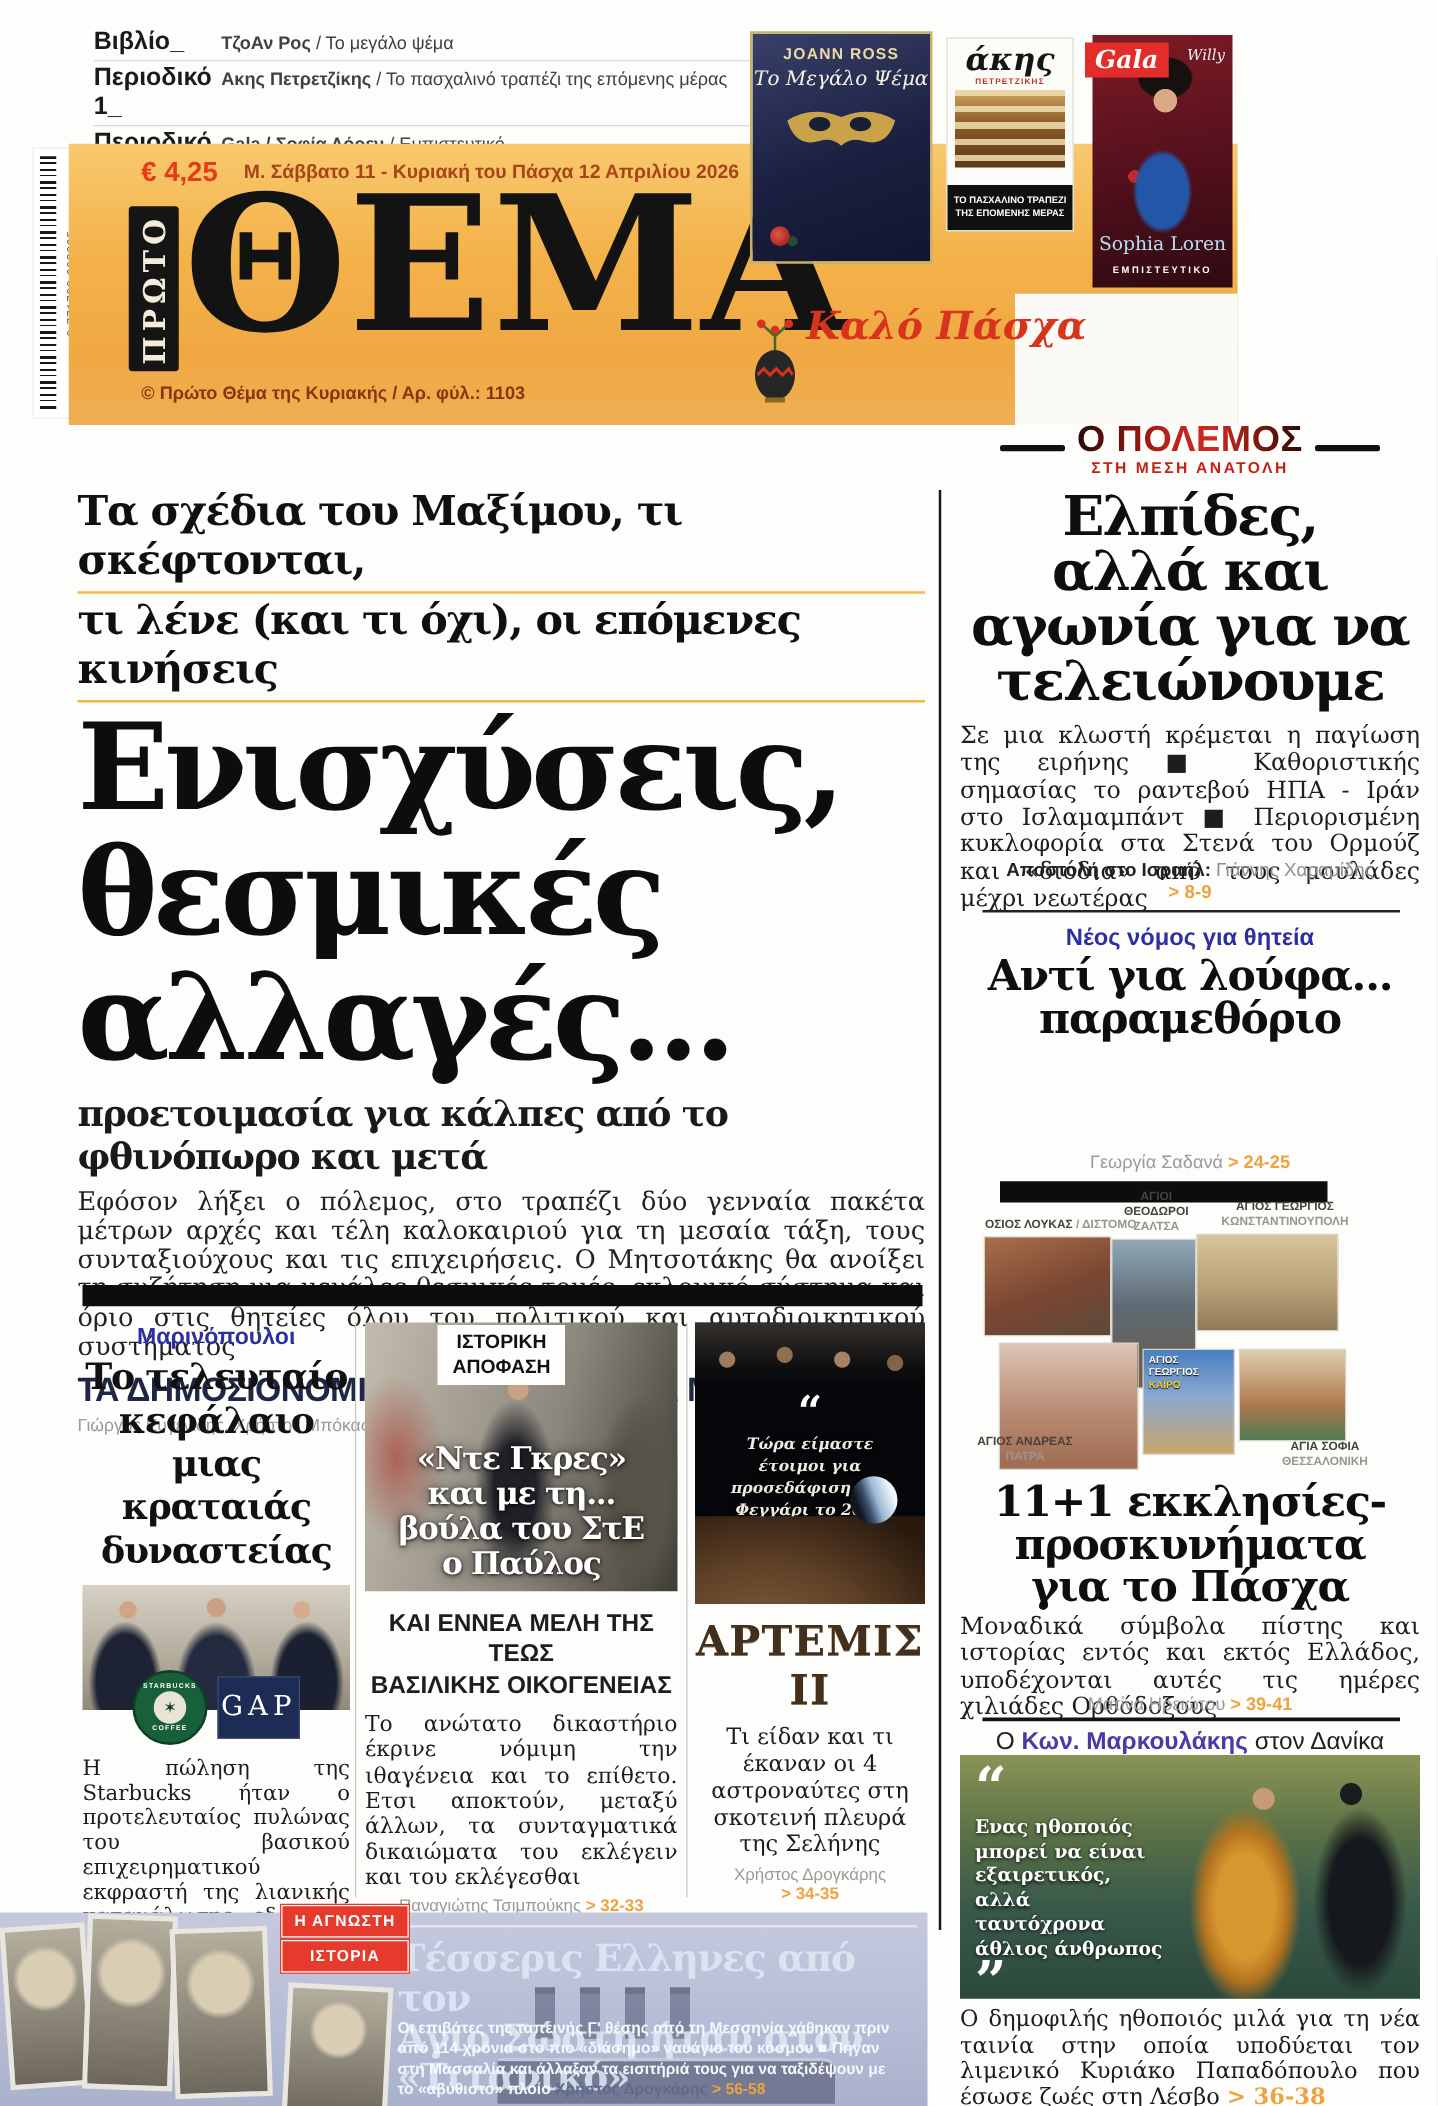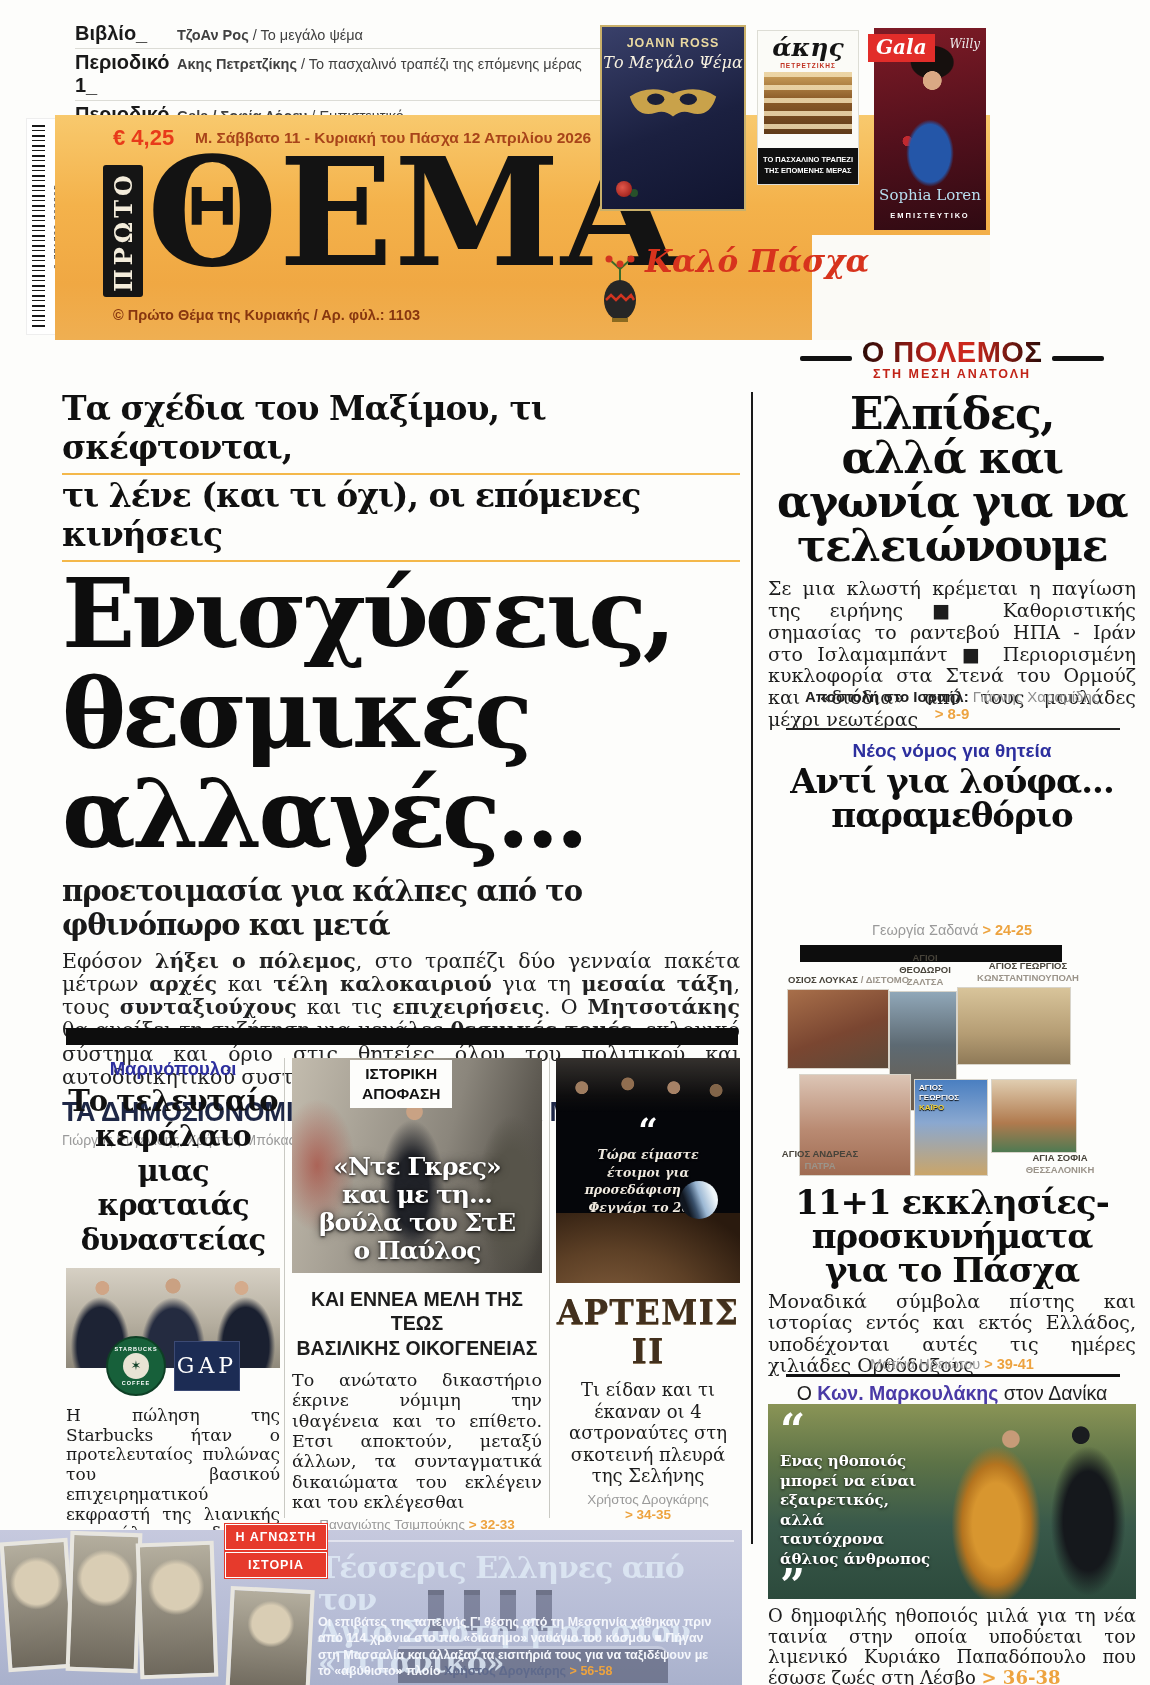--- a/index.html
+++ b/index.html
@@ -1,20 +1,20 @@
 <!DOCTYPE html>
 <html><head>
 <meta charset="utf-8">
 <style>
   html,body{margin:0;padding:0;background:#e9e9e9;}
   .page{position:relative;width:1150px;height:1685px;background:#fdfdfb;margin:0 auto;overflow:hidden;
         font-family:"Liberation Sans",sans-serif;color:#1a1a1a;}
   .P{position:absolute;}
   .serif{font-family:"DejaVu Serif",serif;}
-  .b{font-weight:bold;}
+  .b{font-weight:normal;}
   .prelin{white-space:pre-line;}
   .pg{color:#eda33f;font-weight:bold;}
 
   
   .topbar{left:75px;top:20px;width:528px;}
   .tb-row{display:flex;align-items:baseline;border-bottom:1px solid #dcdcd6;padding:2px 0 3px;}
   .tb-label{width:102px;font-weight:bold;font-size:20px;flex:none;}
   .tb-main{font-size:14.5px;color:#404040;}
   .tb-main .bold{font-weight:bold;}
 
@@ -166,21 +166,21 @@
   .blackbar2{left:800px;top:945px;width:262px;height:17px;background:#0d0d0d;}
 
   
   .chimg{position:absolute;box-shadow:0 0 0 1px #d8d4ca;}
   .chcap{position:absolute;font-size:9.5px;font-weight:bold;color:#47433a;line-height:1.25;}
   .chcap .place{color:#9b948a;}
   .ci1{left:788px;top:990px;width:100px;height:78px;background:linear-gradient(160deg,#a86f4a 0%,#7a4631 55%,#5d4a3a 100%);}
   .ci2{left:890px;top:992px;width:66px;height:118px;background:linear-gradient(180deg,#90a7b8 0%,#5d6a73 45%,#6e5c48 100%);}
   .ci3{left:958px;top:988px;width:112px;height:76px;background:linear-gradient(180deg,#d8c49a 0%,#b59d74 60%,#8f7a58 100%);}
   .ci4{left:800px;top:1075px;width:110px;height:100px;background:linear-gradient(180deg,#dcc5b5 0%,#b98a72 55%,#9f6b52 100%);}
-  .ci5{left:915px;top:1080px;width:72px;height:95px;background:linear-gradient(180deg,#4a7fc1 0%,#8aa8d0 45%,#caa569 100%);}
+  .ci5{left:915px;top:1080px;width:72px;height:83px;background:linear-gradient(180deg,#4a7fc1 0%,#8aa8d0 45%,#caa569 100%);}
   .ci6{left:992px;top:1080px;width:84px;height:72px;background:linear-gradient(180deg,#e0cdb0 0%,#b07a4e 60%,#4f7a52 100%);}
   .cairo-lbl{position:absolute;left:4px;top:3px;font-size:8px;font-weight:bold;color:#fff;line-height:1.25;
      text-align:left;text-shadow:0 1px 1px #000;}
   .cairo-lbl .place{color:#f3d23a;}
 
   
   .eas-head{top:1185px;font-family:"DejaVu Serif",serif;font-weight:900;font-size:34px;line-height:1.0;
      color:#0e0e0e;letter-spacing:-1px;}
   .eas-body{top:1291px;font-family:"DejaVu Serif",serif;font-size:19px;line-height:1.12;text-align:justify;color:#1d1d1d;}
   .eas-byl{top:1356px;font-size:14.5px;color:#9a9a9a;}

